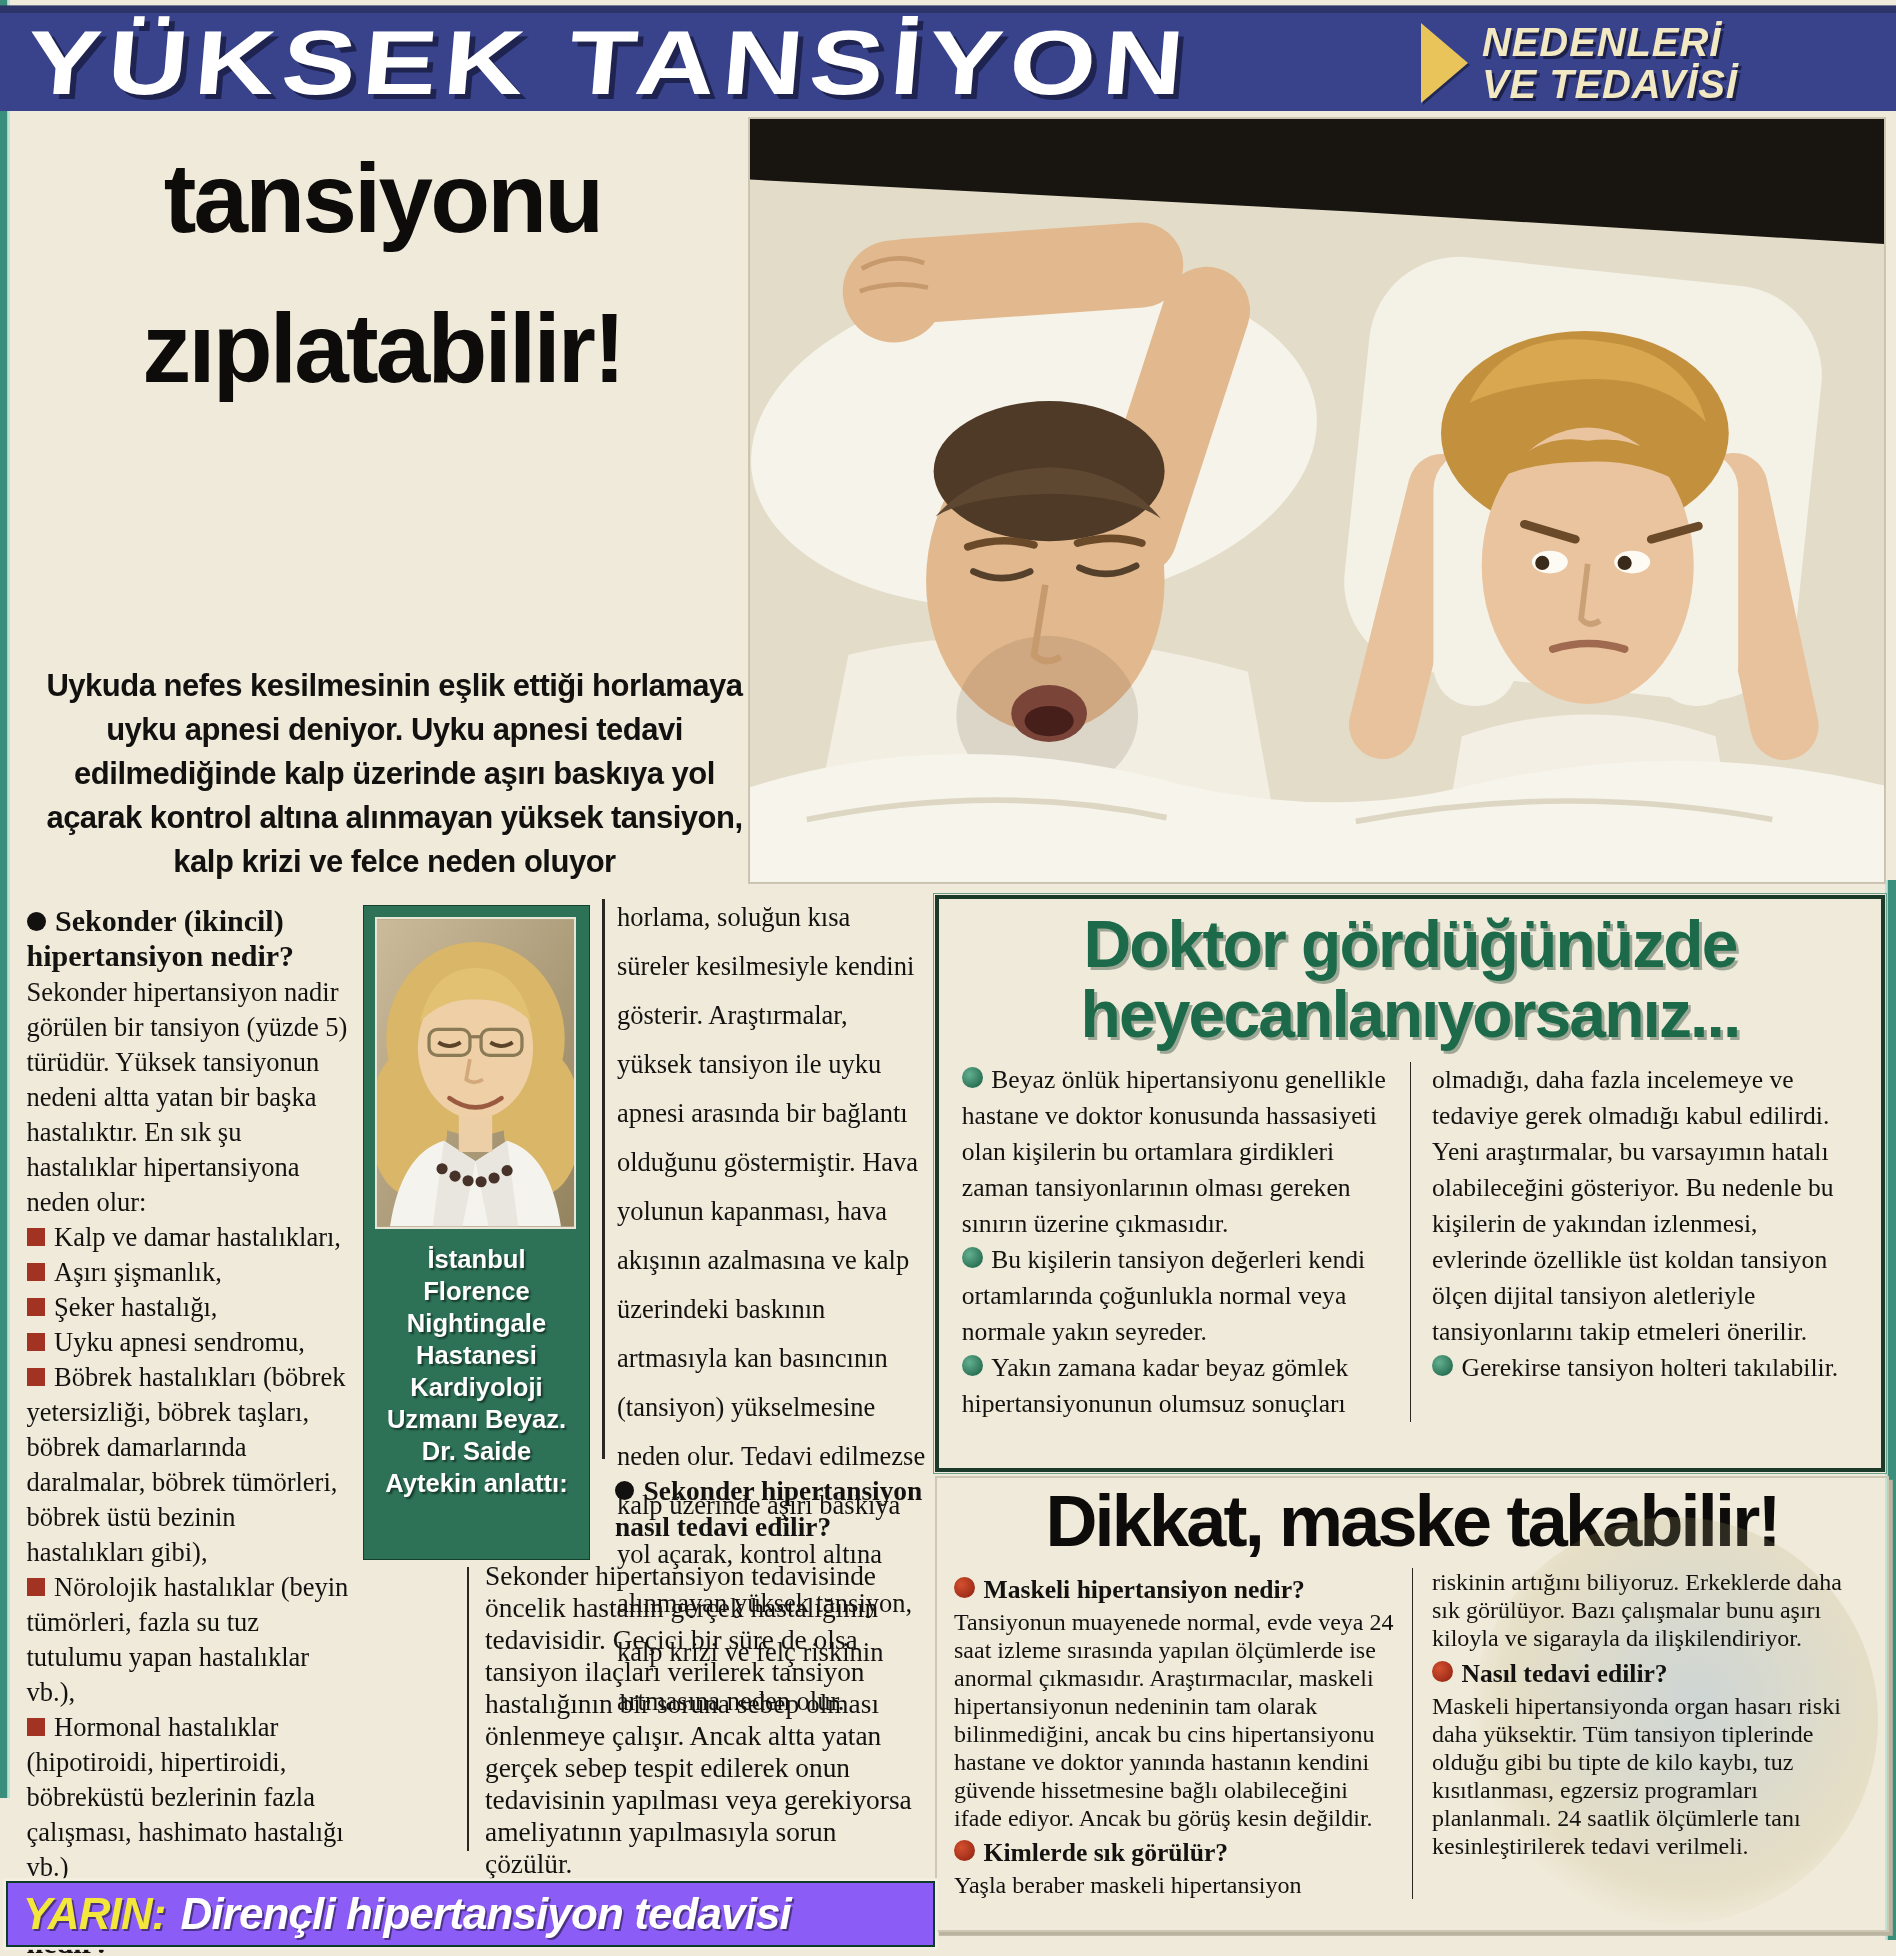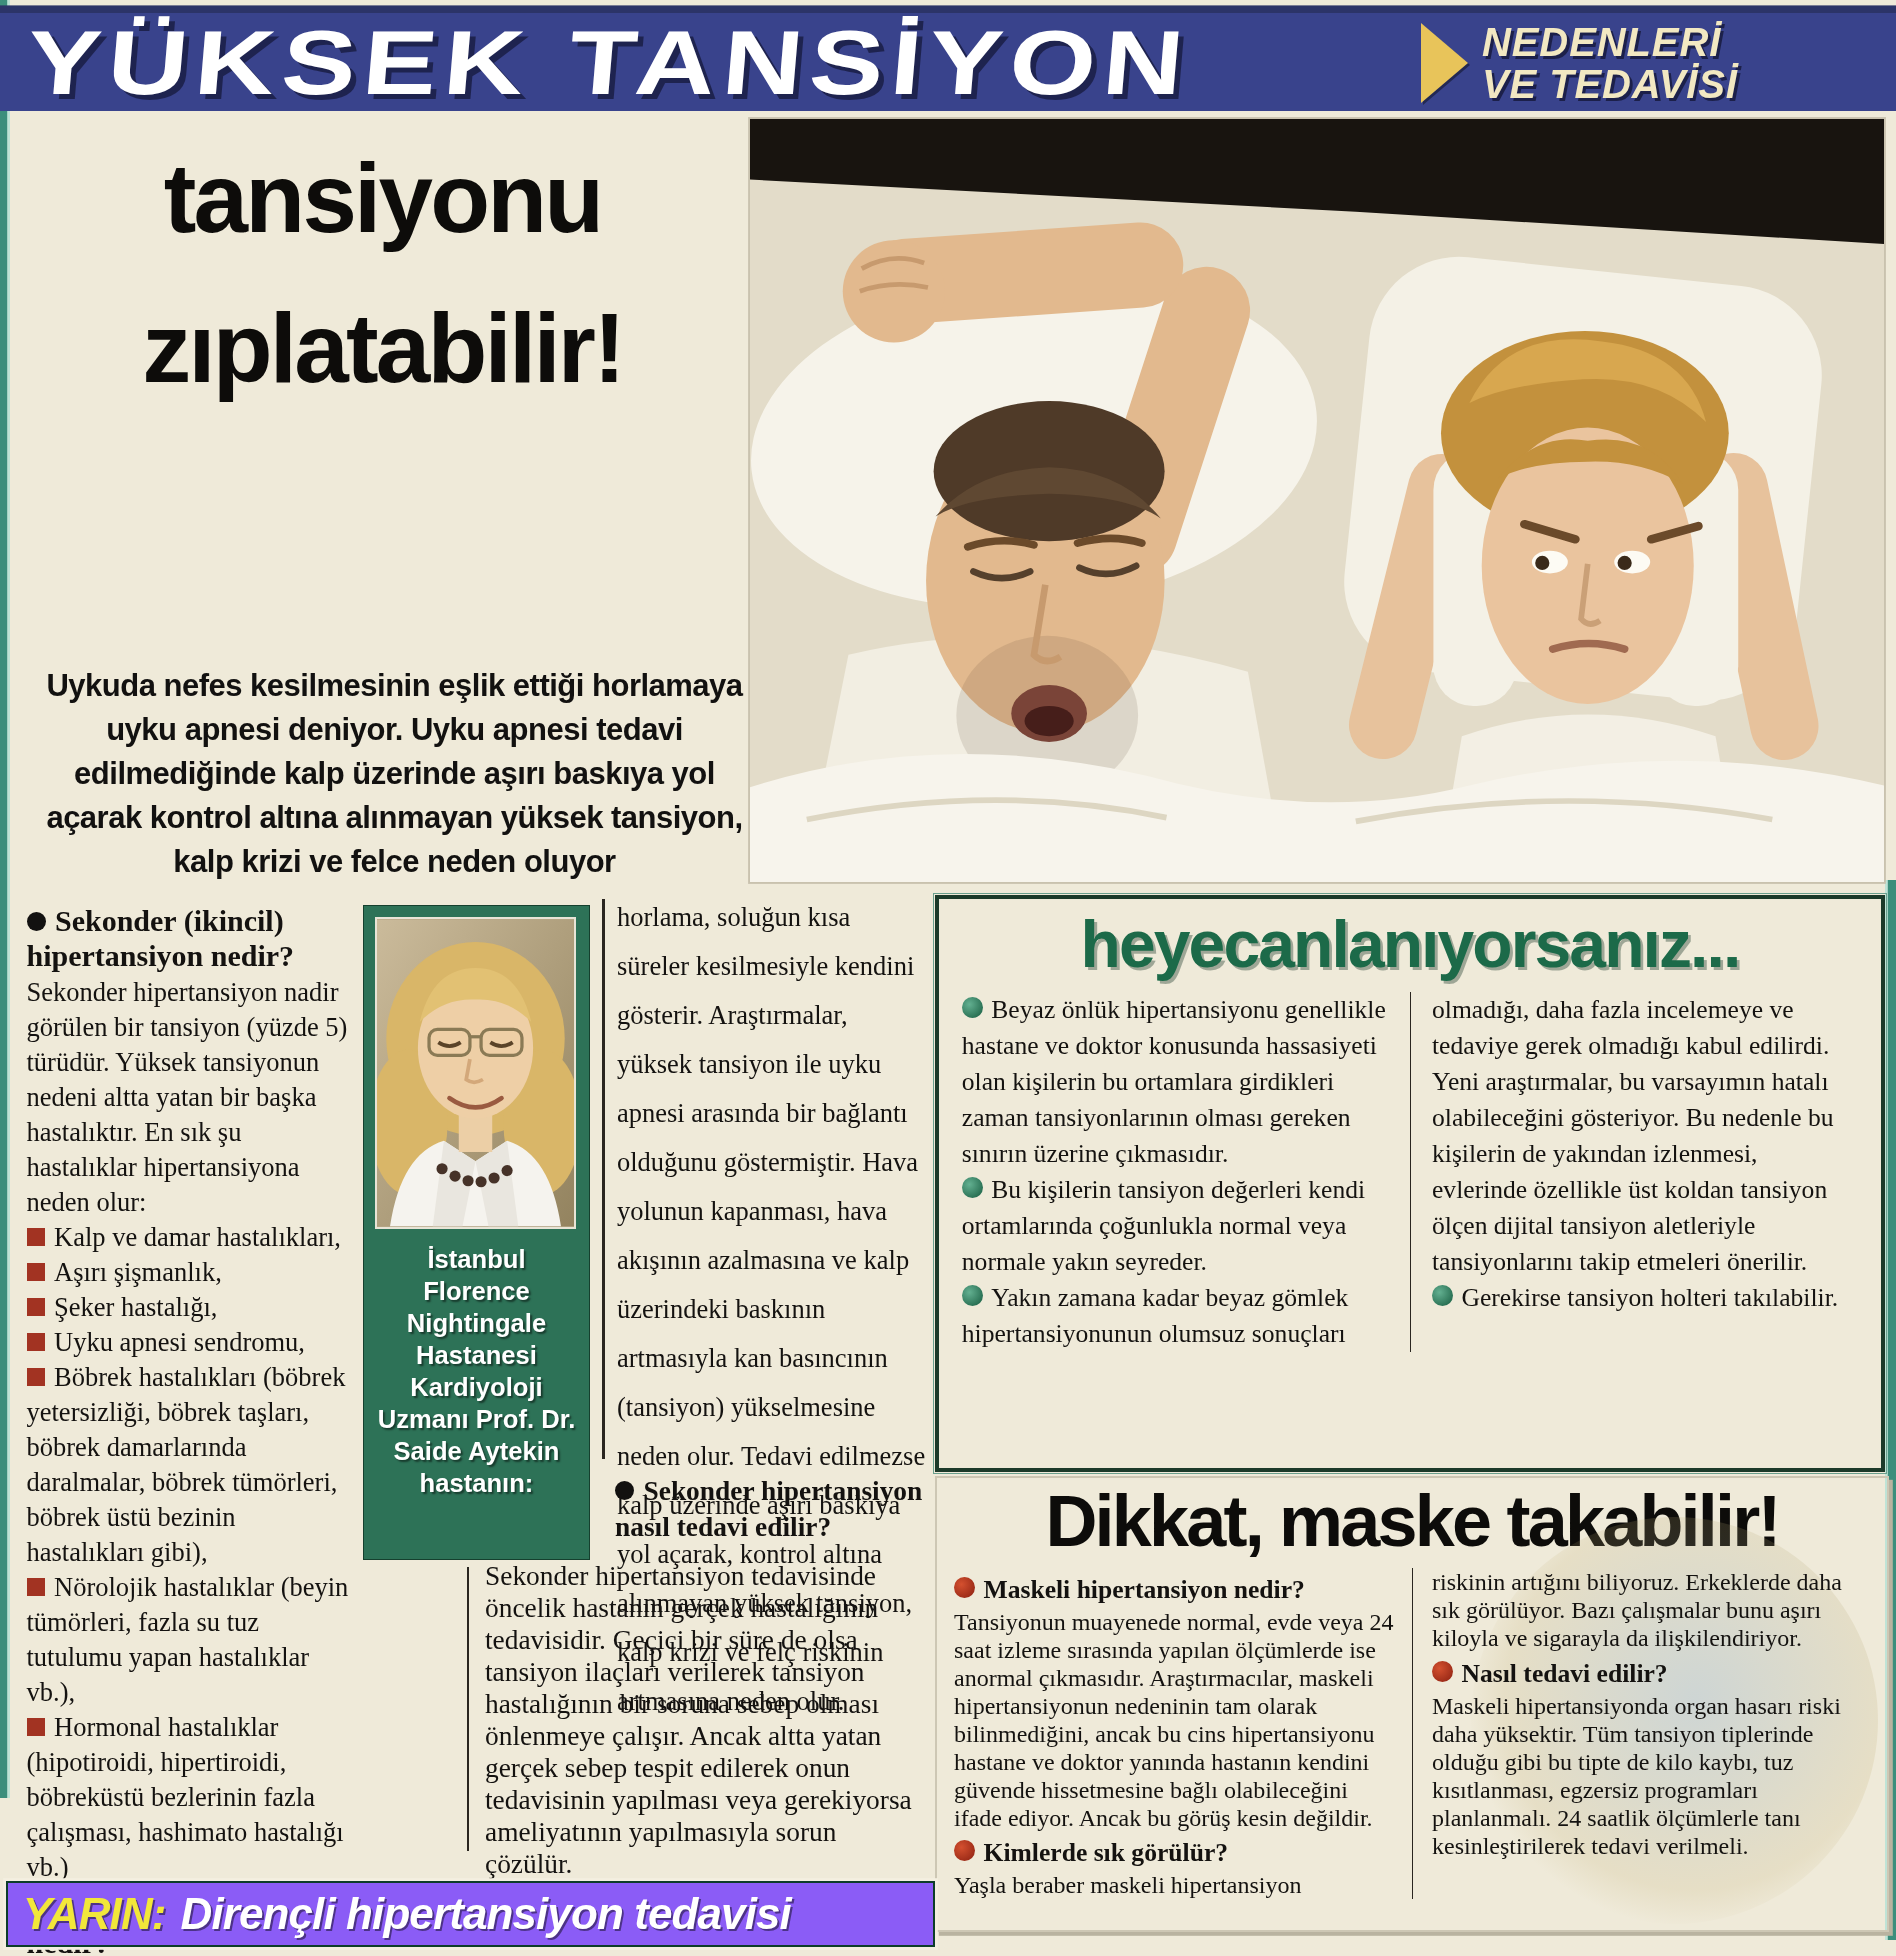--- a/index.html
+++ b/index.html
@@ -236,32 +236,33 @@
       <path d="M78 192 Q106 212 134 192" stroke="#9a5a40" stroke-width="5" fill="none" stroke-linecap="round"></path>
       <g fill="#463228">
         <circle cx="70" cy="268" r="6"></circle>
           <circle cx="84" cy="276" r="6"></circle>
           <circle cx="98" cy="281" r="6"></circle>
         <circle cx="112" cy="282" r="6"></circle>
           <circle cx="126" cy="278" r="6"></circle>
           <circle cx="140" cy="270" r="6"></circle>
       </g>
     </svg>
-    <div class="caption">İstanbul Florence Nightingale Hastanesi Kardiyoloji Uzmanı Prof. Dr. Saide Aytekin hastanın:</div>
+    <div class="caption">İstanbul Florence Nightingale Hastanesi Kardiyoloji Uzmanı Beyaz. Dr. Saide Aytekin anlattı:</div>
   </div>
 
   <div class="vrule r1"></div>
   <div class="vrule r2"></div>
 
   <div class="midcol">horlama, soluğun kısa süreler kesilmesiyle kendini gösterir. Araştırmalar, yüksek tansiyon ile uyku apnesi arasında bir bağlantı olduğunu göstermiştir. Hava yolunun kapanması, hava akışının azalmasına ve kalp üzerindeki baskının artmasıyla kan basıncının (tansiyon) yükselmesine neden olur. Tedavi edilmezse kalp üzerinde aşırı baskıya yol açarak, kontrol altına alınmayan yüksek tansiyon, kalp krizi ve felç riskinin artmasına neden olur.</div>
   <div class="midcol-head"><span class="kdot"></span><span>Sekonder hipertansiyon nasıl tedavi edilir?</span></div>
   <div class="midcol-wide">Sekonder hipertansiyon tedavisinde öncelik hastanın gerçek hastalığının tedavisidir. Geçici bir süre de olsa tansiyon ilaçları verilerek tansiyon hastalığının bir soruna sebep olması önlenmeye çalışır. Ancak altta yatan gerçek sebep tespit edilerek onun tedavisinin yapılması veya gerekiyorsa ameliyatının yapılmasıyla sorun çözülür.</div>
 
   <div class="wc-box">
     <div class="wc-title">
+      <div>Doktor gördüğünüzde</div>
       <div>heyecanlanıyorsanız...</div>
     </div>
     <div class="wc-cols">
       <div class="wc-col">
         <p><span class="gdot"></span><span>Beyaz önlük hipertansiyonu genellikle hastane ve doktor konusunda hassasiyeti olan kişilerin bu ortamlara girdikleri zaman tansiyonlarının olması gereken sınırın üzerine çıkmasıdır.</span></p>
         <p><span class="gdot"></span><span>Bu kişilerin tansiyon değerleri kendi ortamlarında çoğunlukla normal veya normale yakın seyreder.</span></p>
         <p><span class="gdot"></span><span>Yakın zamana kadar beyaz gömlek hipertansiyonunun olumsuz sonuçları</span></p>
       </div>
       <div class="wc-col second">
         <p>olmadığı, daha fazla incelemeye ve tedaviye gerek olmadığı kabul edilirdi. Yeni araştırmalar, bu varsayımın hatalı olabileceğini gösteriyor. Bu nedenle bu kişilerin de yakından izlenmesi, evlerinde özellikle üst koldan tansiyon ölçen dijital tansiyon aletleriyle tansiyonlarını takip etmeleri önerilir.</p>

